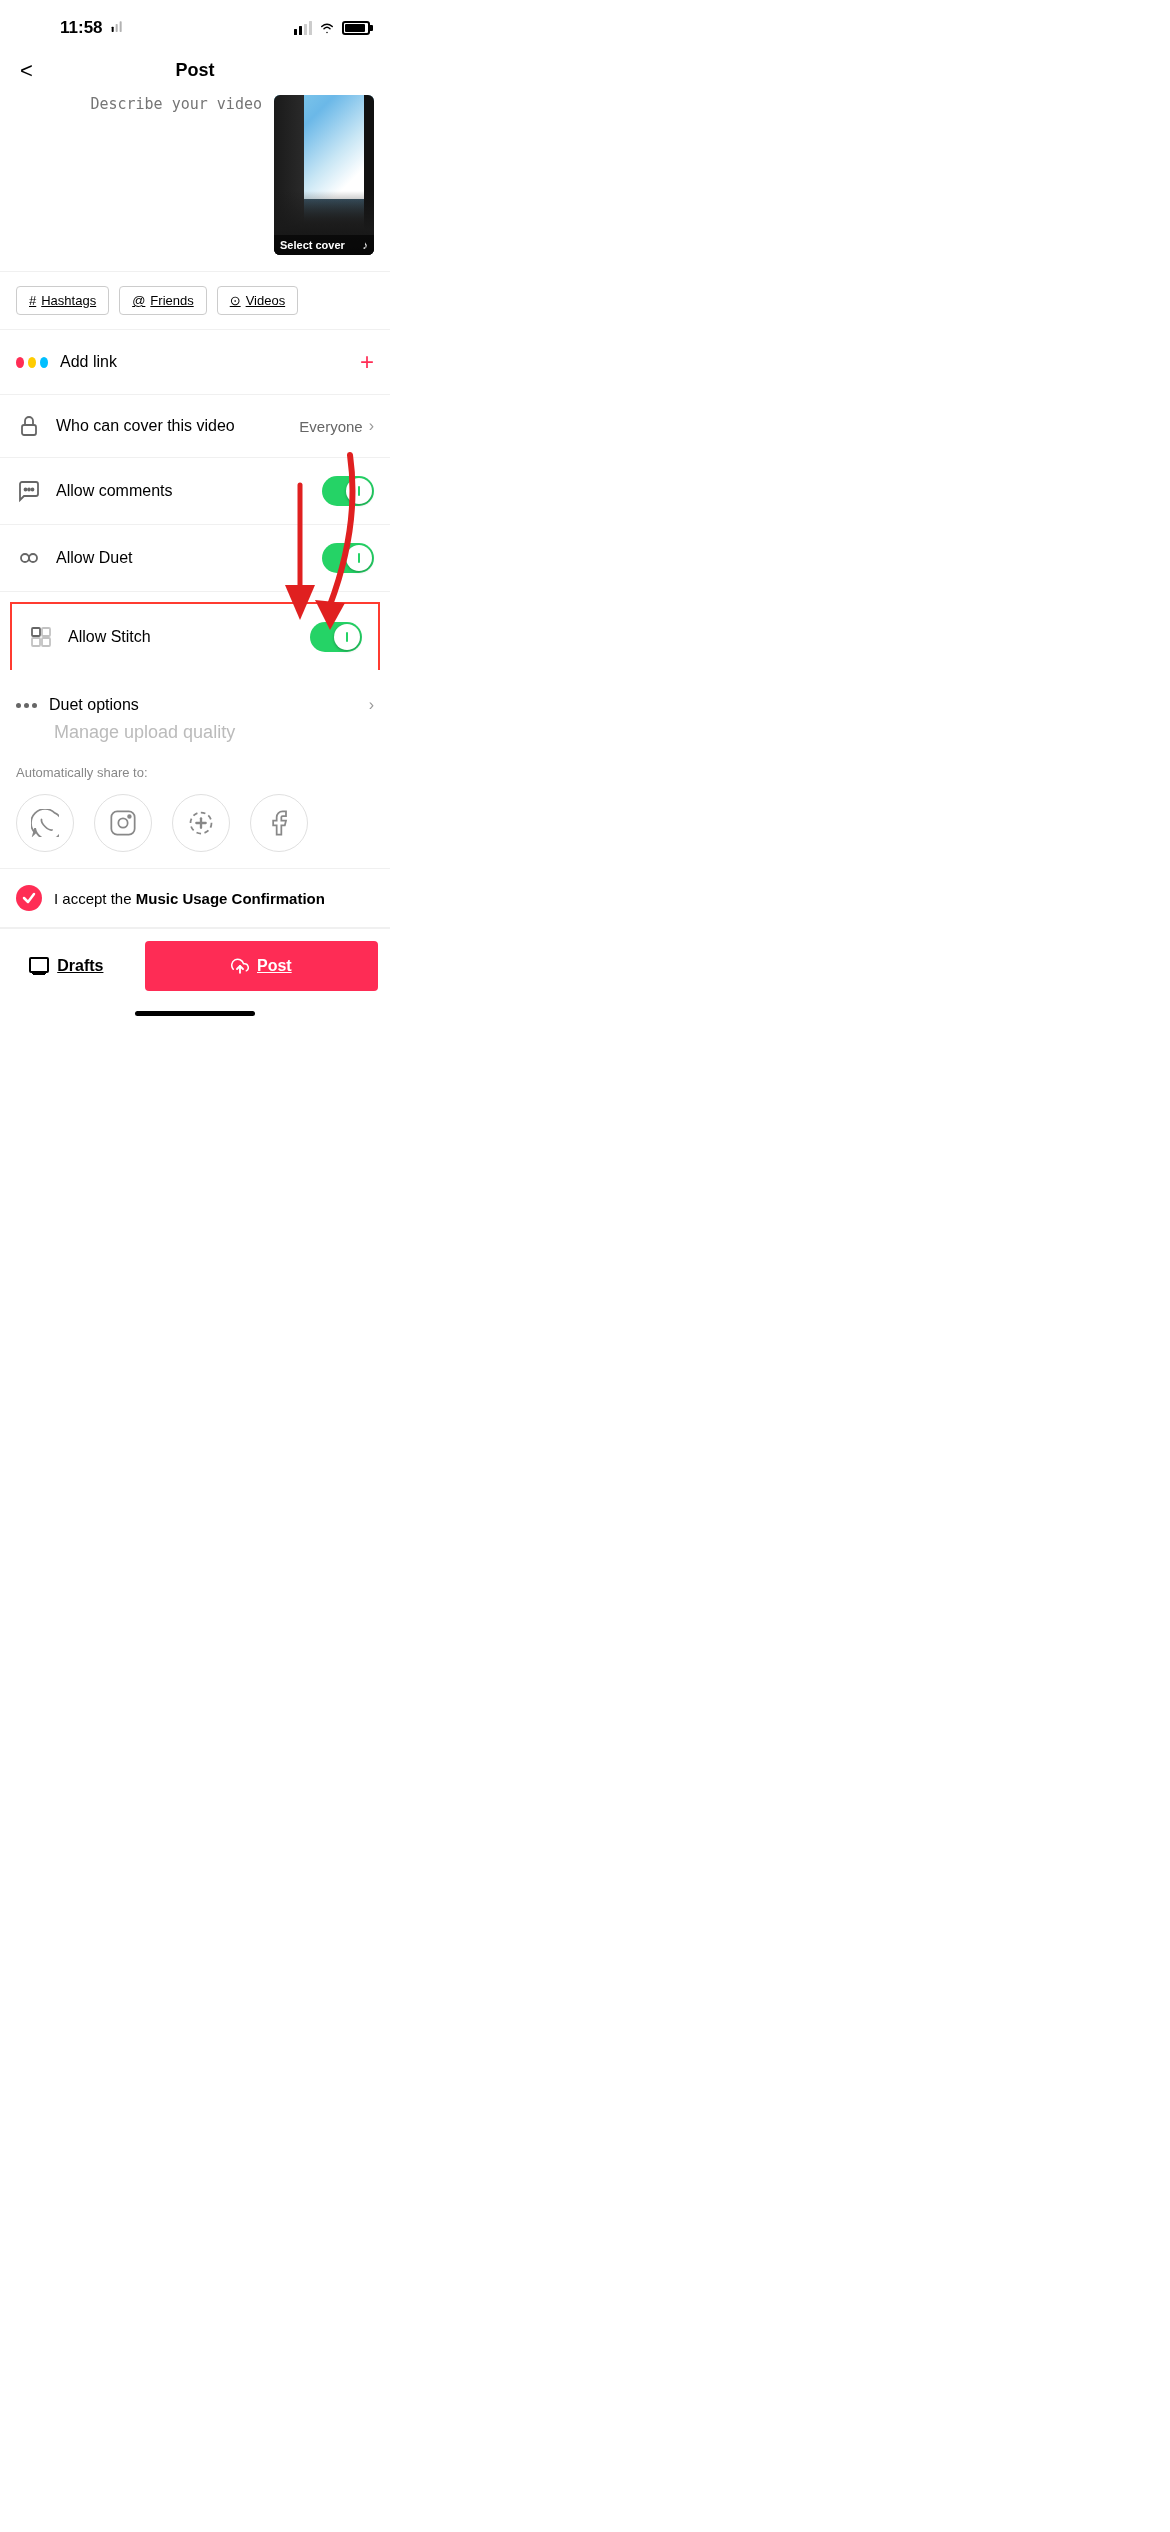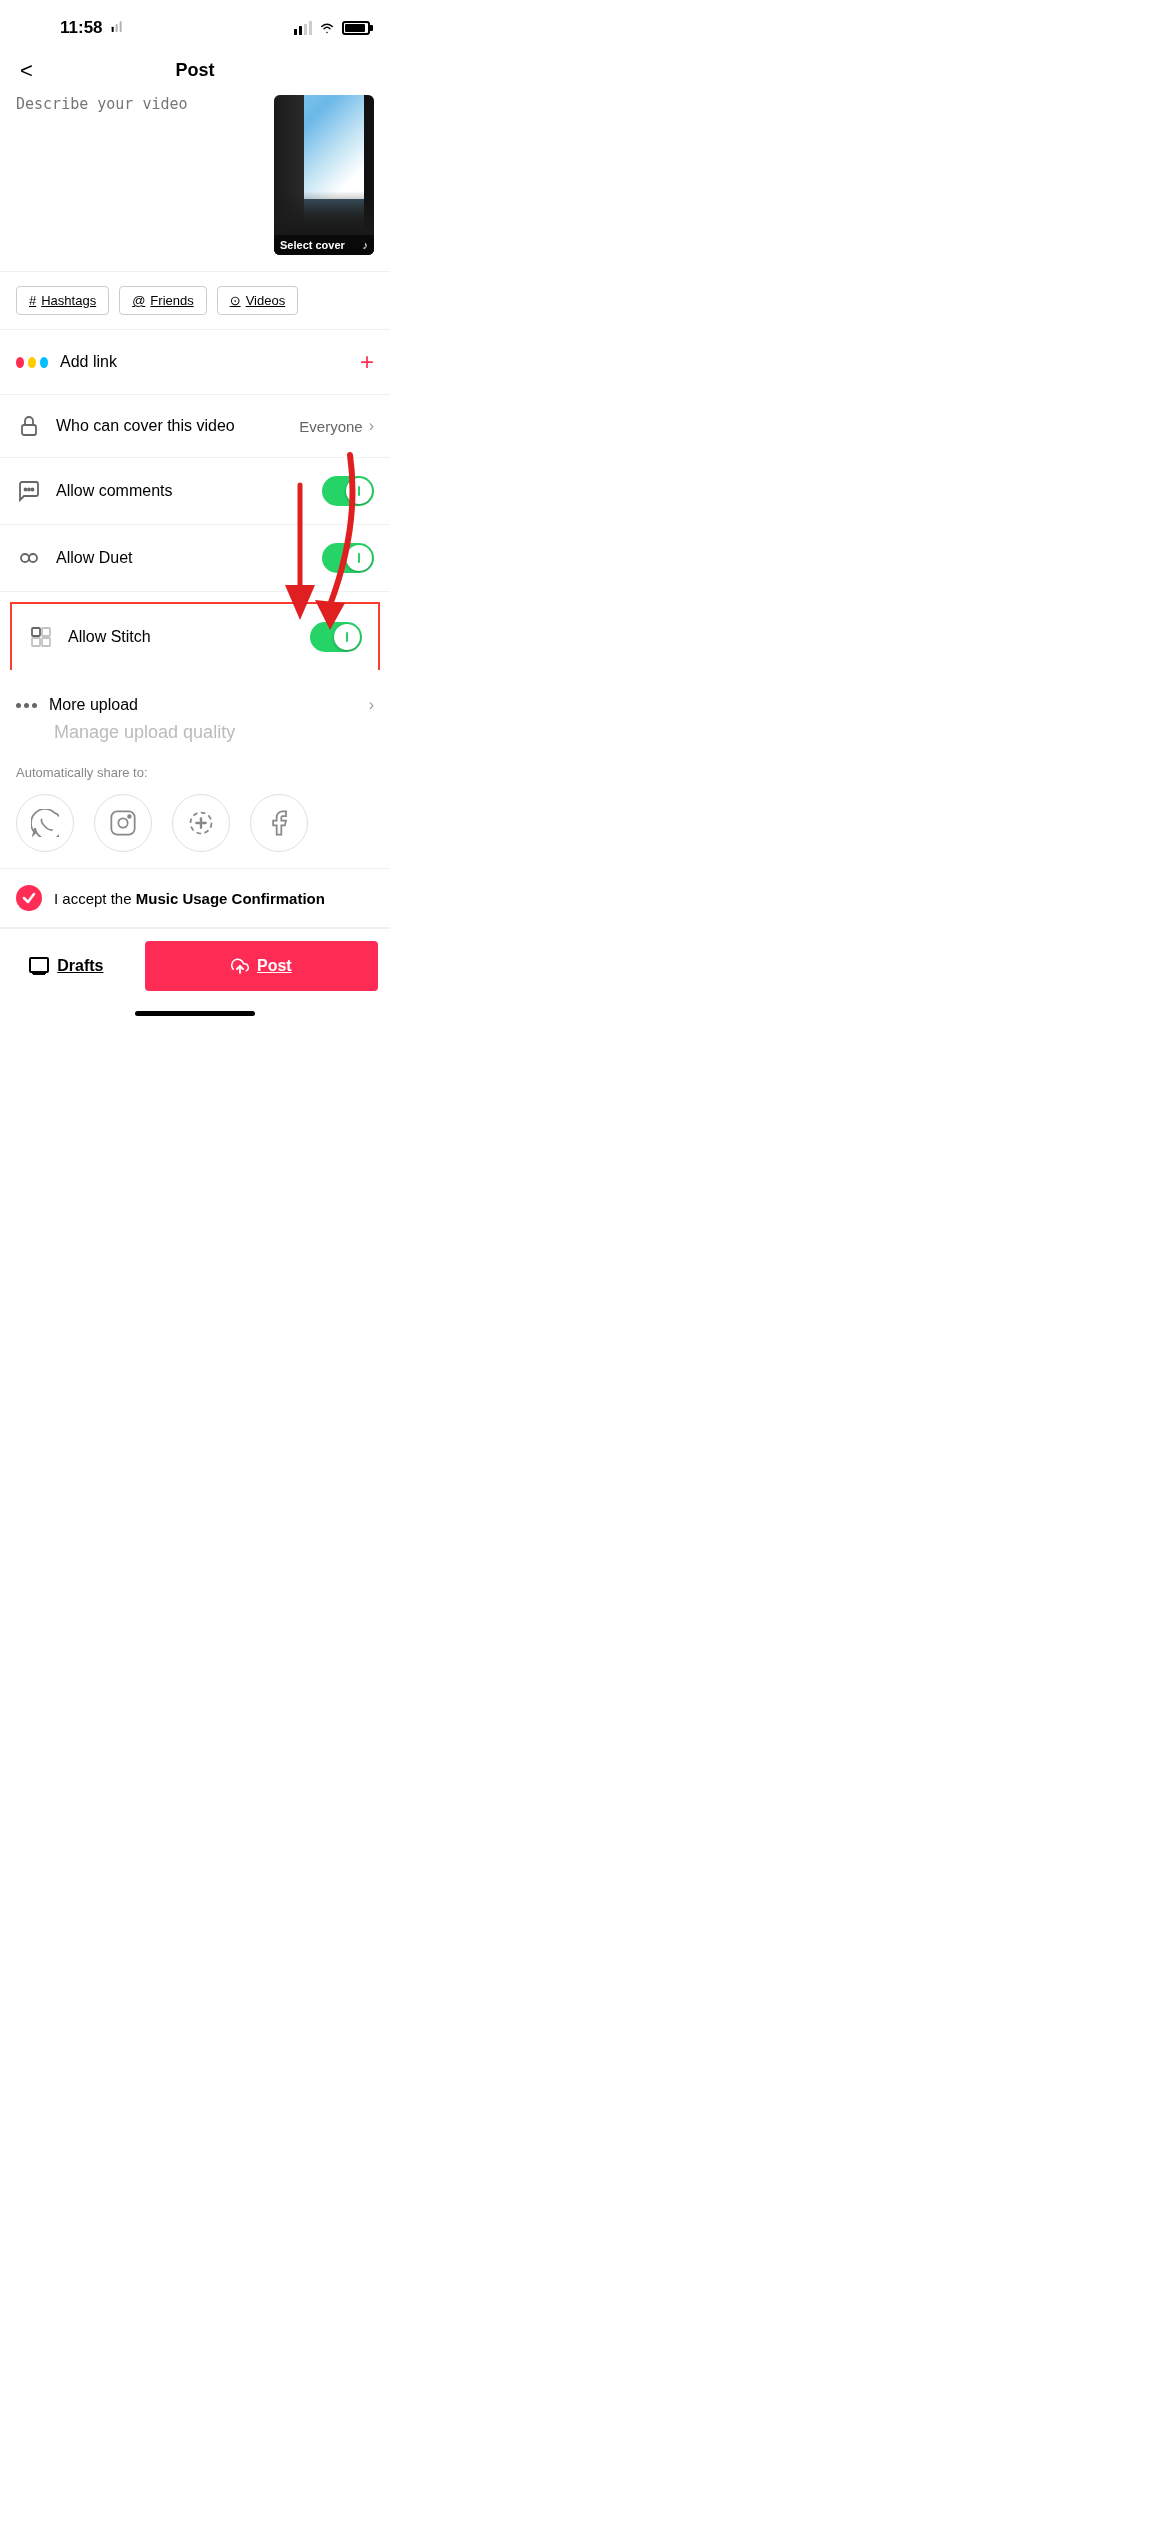--- a/index.html
+++ b/index.html
@@ -93,20 +93,21 @@
     }
     .description-input {
       flex: 1;
       border: none;
       outline: none;
       font-size: 15px;
       color: #999;
       resize: none;
       height: 120px;
       background: transparent;
+      text-align: right;
     }
     .cover-thumbnail {
       width: 100px;
       height: 160px;
       background: linear-gradient(180deg, #87ceeb 0%, #5ba3d0 40%, #2a2a2a 80%, #1a1a1a 100%);
       border-radius: 6px;
       position: relative;
       overflow: hidden;
       flex-shrink: 0;
     }
@@ -611,21 +612,21 @@
 </div>
 
 <div>
   <div class="more-options-row">
     <div class="more-left">
       <div class="three-dots">
         <span></span>
           <span></span>
           <span></span>
       </div>
-      <span class="more-text">More upload</span>
+      <span class="more-text">Duet options</span>
     </div>
     <span class="chevron">›</span>
   </div>
   <p class="manage-text">Manage upload quality</p>
 </div>
 
 <div class="share-section">
   <p class="share-title">Automatically share to:</p>
   <div class="share-icons-row">
 

